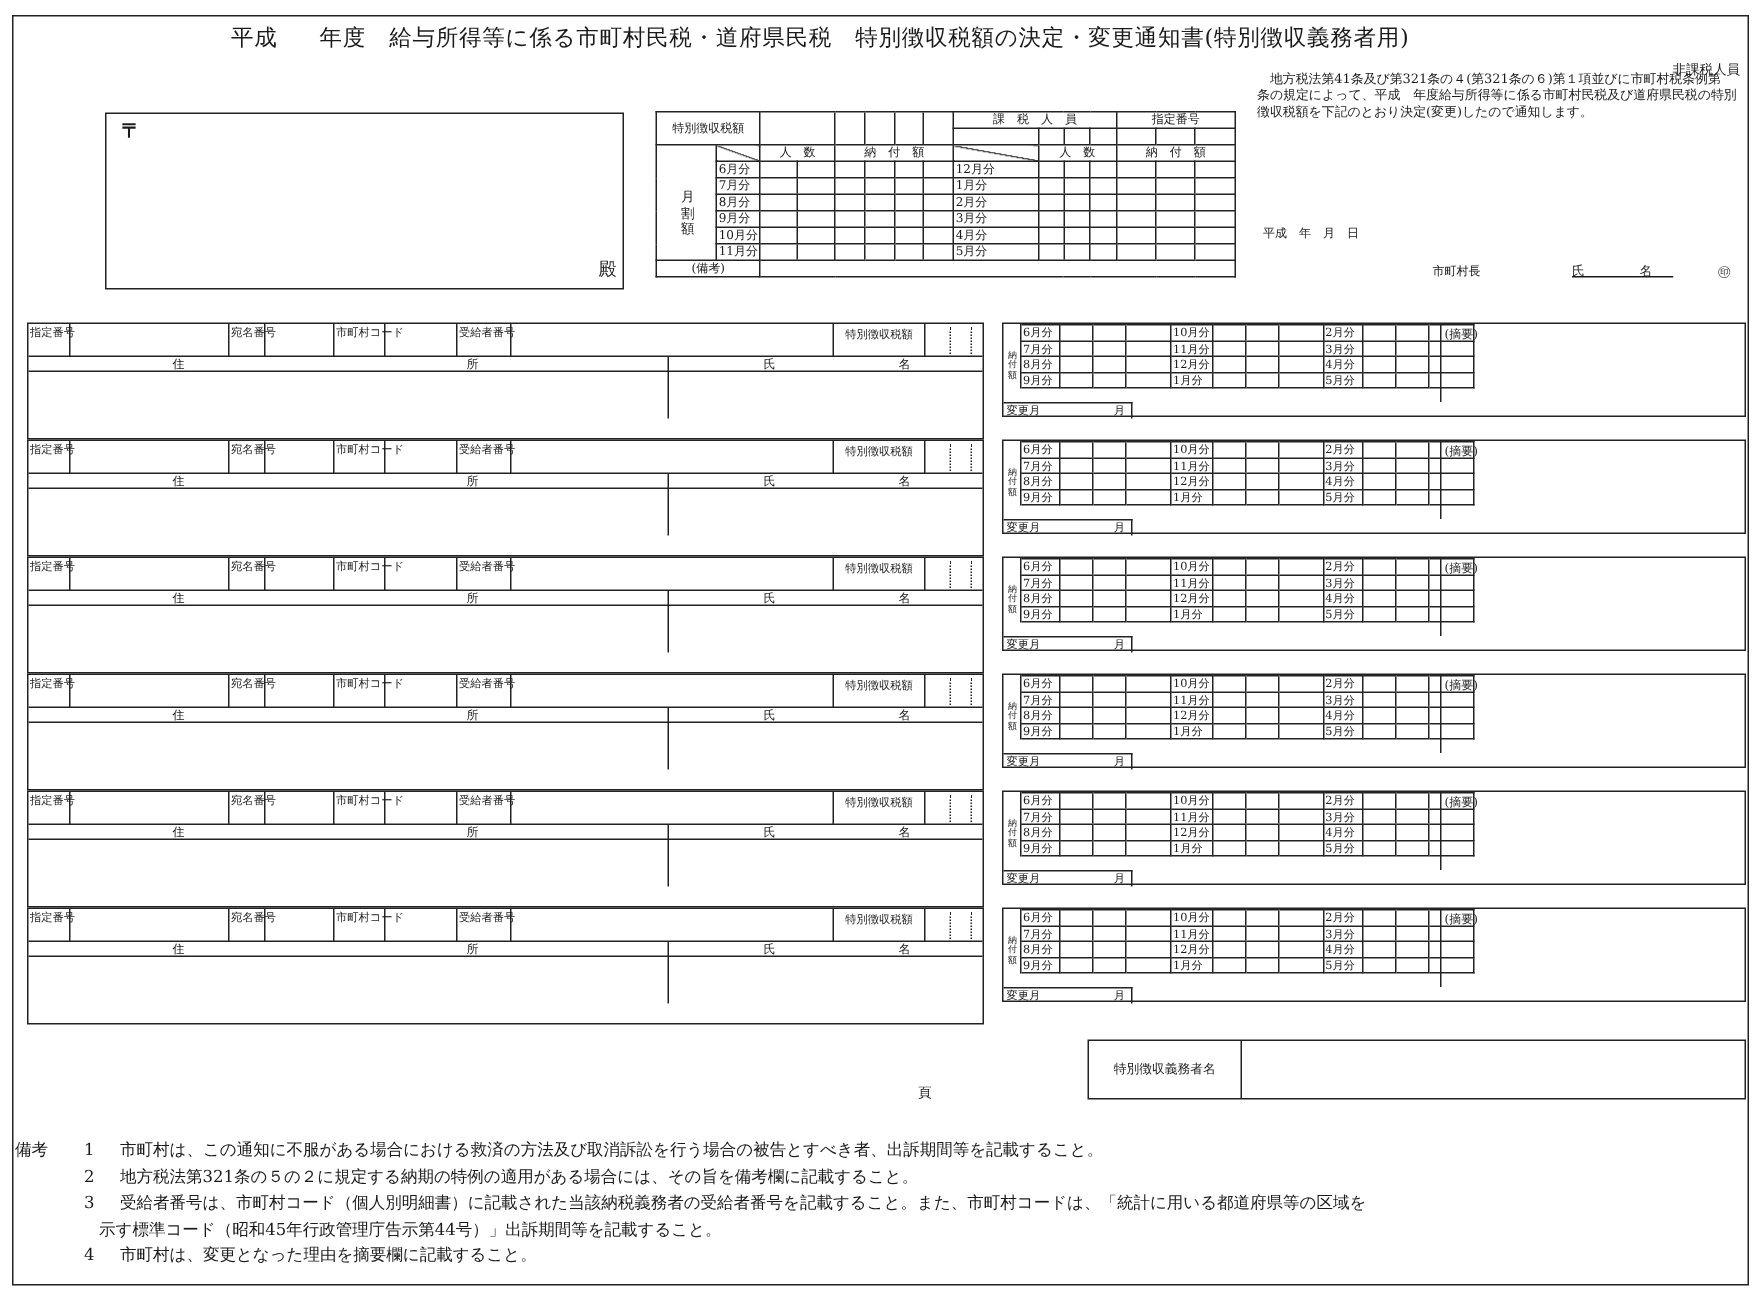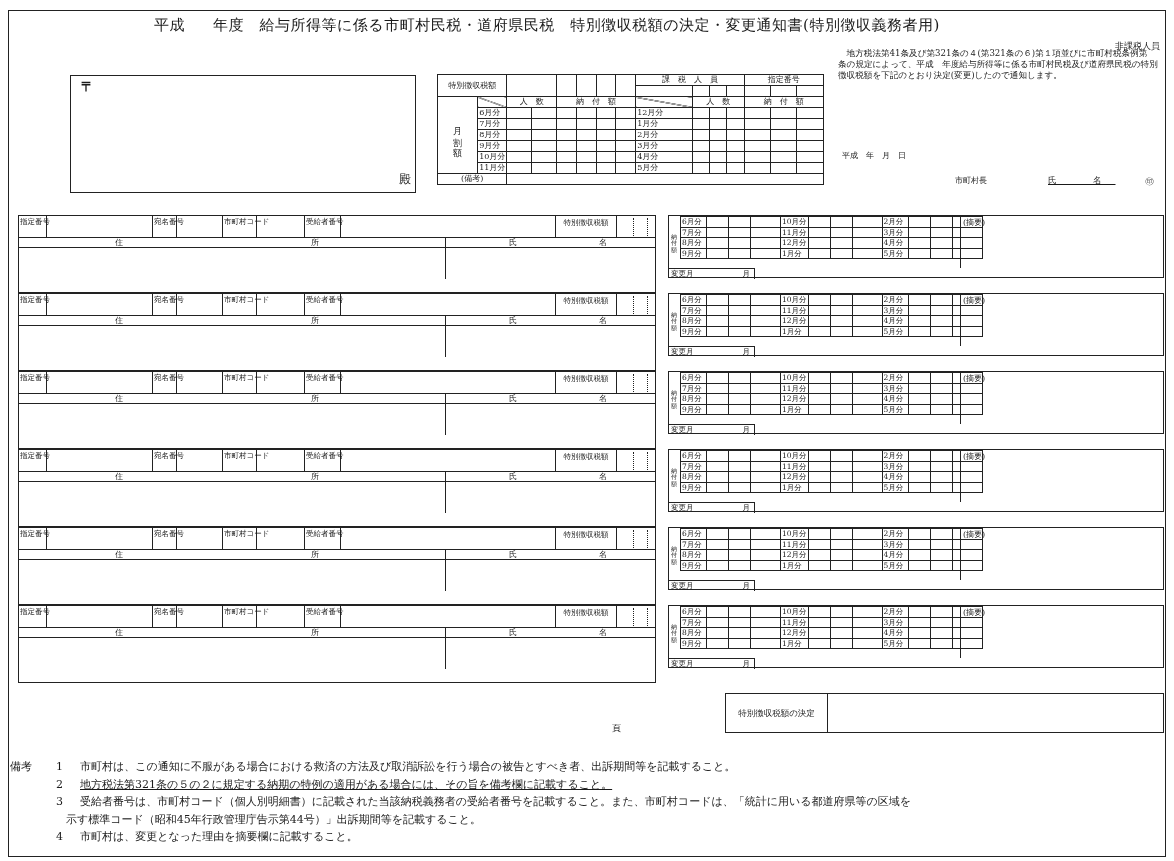--- a/index.html
+++ b/index.html
@@ -764,31 +764,31 @@
           </tbody>
         </table>
         <div class="change"><span>変更月</span><span class="m">月</span></div>
         <div class="tekiyo"><span>(摘要)</span></div>
       </div>
     </div>
   </div>
 
 <div class="abs page">頁</div>
 <div class="abs gimu">
-  <div class="lab">特別徴収税額の決定</div>
+  <div class="lab">特別徴収義務者名</div>
   <div style="position:absolute;left:104px;top:0;right:0;bottom:0;"></div>
 </div>
 
 <div class="abs notes">
   <span class="head">備考</span>
   <div id="notes-list">
       <span class="num" style="top: 0px;">1</span>
       <span class="txt" style="top: 0px;">市町村は、この通知に不服がある場合における救済の方法及び取消訴訟を行う場合の被告とすべき者、出訴期間等を記載すること。</span>
       <span class="num" style="top: 17.5px;">2</span>
-      <span class="txt" style="top: 17.5px; text-decoration: underline;">地方税法第321条の５の２に規定する納期の特例の適用がある場合には、その旨を備考欄に記載すること。</span>
+      <span class="txt" style="top: 17.5px;">地方税法第321条の５の２に規定する納期の特例の適用がある場合には、その旨を備考欄に記載すること。</span>
       <span class="num" style="top: 35px;">3</span>
       <span class="txt" style="top: 35px;">受給者番号は、市町村コード（個人別明細書）に記載された当該納税義務者の受給者番号を記載すること。また、市町村コードは、「統計に用いる都道府県等の区域を</span>
       <span class="num" style="top: 52.5px;"></span>
       <span class="txt" style="top: 52.5px; left: 56px;">示す標準コード（昭和45年行政管理庁告示第44号）」出訴期間等を記載すること。</span>
       <span class="num" style="top: 70px;">4</span>
       <span class="txt" style="top: 70px;">市町村は、変更となった理由を摘要欄に記載すること。</span>
     </div>
 </div>
 
 </body></html>

